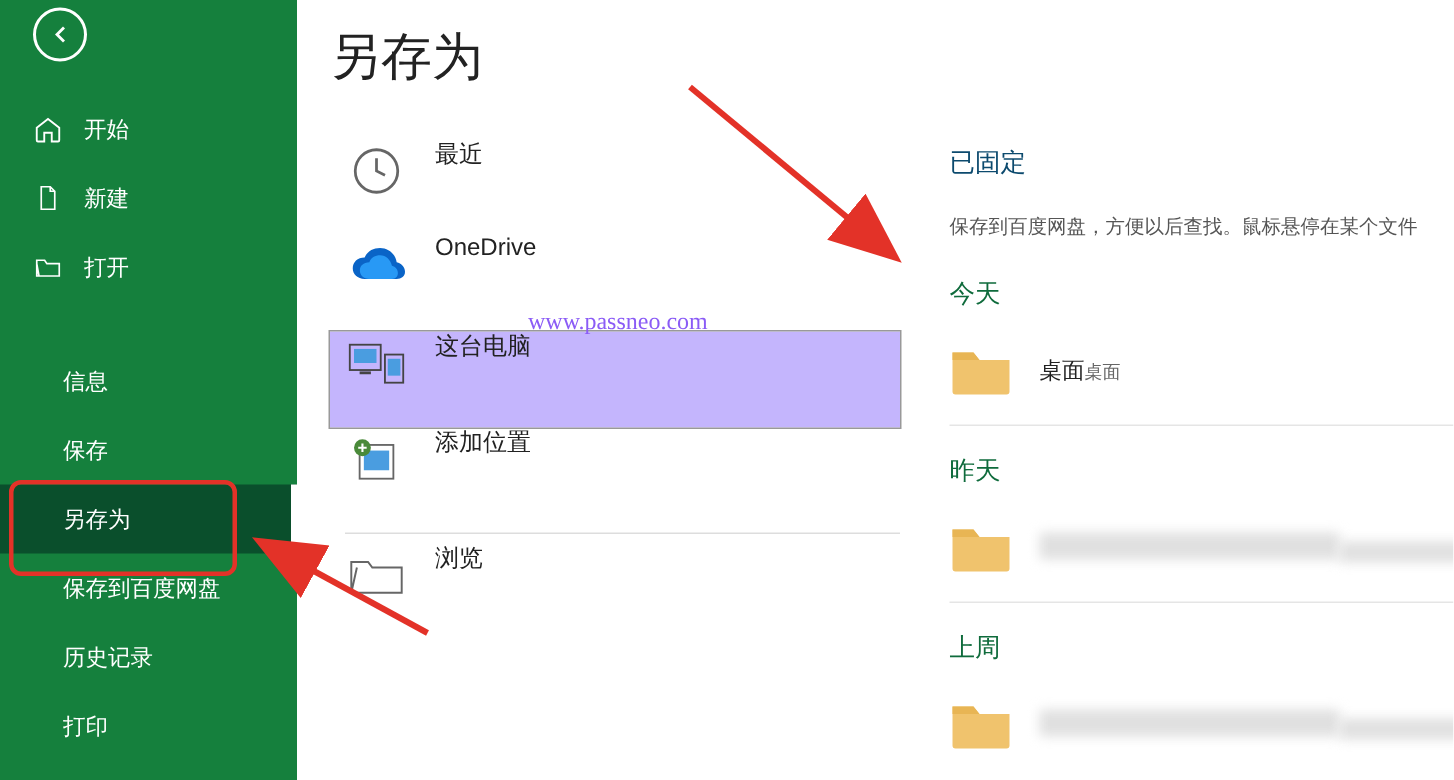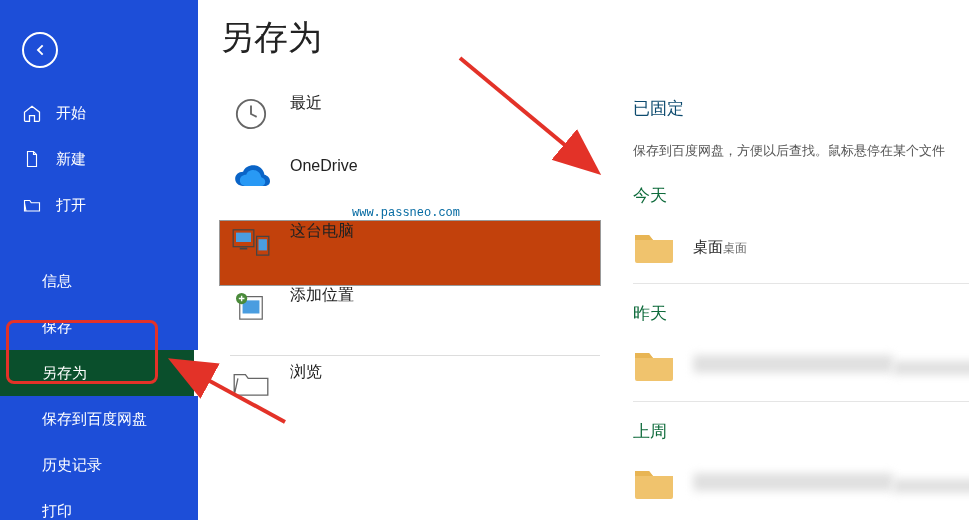--- a/index.html
+++ b/index.html
@@ -12,23 +12,23 @@
       position: relative;
     }
     .app {
       display: flex;
       width: 100%;
       height: 100%;
     }
     
     .sidebar {
       width: 198px;
-      background: #1d4ed8;
+      background: #15803d;
       color: #fff;
-      padding-top: 32px;
+      padding-top: 5px;
       flex-shrink: 0;
     }
     .back-btn {
       width: 36px;
       height: 36px;
       border: 2px solid #fff;
       border-radius: 50%;
       margin-left: 22px;
       display: flex;
       align-items: center;
@@ -90,21 +90,21 @@
       display: flex;
       align-items: flex-start;
       height: 64px;
       padding-left: 10px;
       padding-right: 10px;
       cursor: pointer;
       font-size: 16px;
       color: #222;
     }
     .loc-item.selected {
-      background: #c2410c;
+      background: #c4b5fd;
       outline: 1px solid #999;
     }
     .loc-icon {
       width: 42px;
       height: 42px;
       margin-right: 18px;
       display: flex;
       align-items: center;
       justify-content: center;
       flex-shrink: 0;
@@ -158,23 +158,23 @@
       filter: blur(4px);
       border-radius: 2px;
     }
     .folder-blurred .folder-name { width: 200px; height: 18px; }
     .folder-blurred .folder-path { width: 180px; height: 14px; margin-top: 6px; }
     .folder-divider { border-bottom: 1px solid #e5e5e5; margin: 8px 0 18px 0; }
     .watermark {
       position: absolute;
       left: 352px;
       top: 206px;
-      font-size: 12px;
-      color: #0369a1;
-      font-family: Liberation Mono, monospace;
+      font-size: 16px;
+      color: #8b5cf6;
+      font-family: Liberation Serif, serif;
       z-index: 11;
     }
     .arrow-svg {
       position: absolute;
       z-index: 12;
       pointer-events: none;
     }
   </style>
 </head>
 <body>

